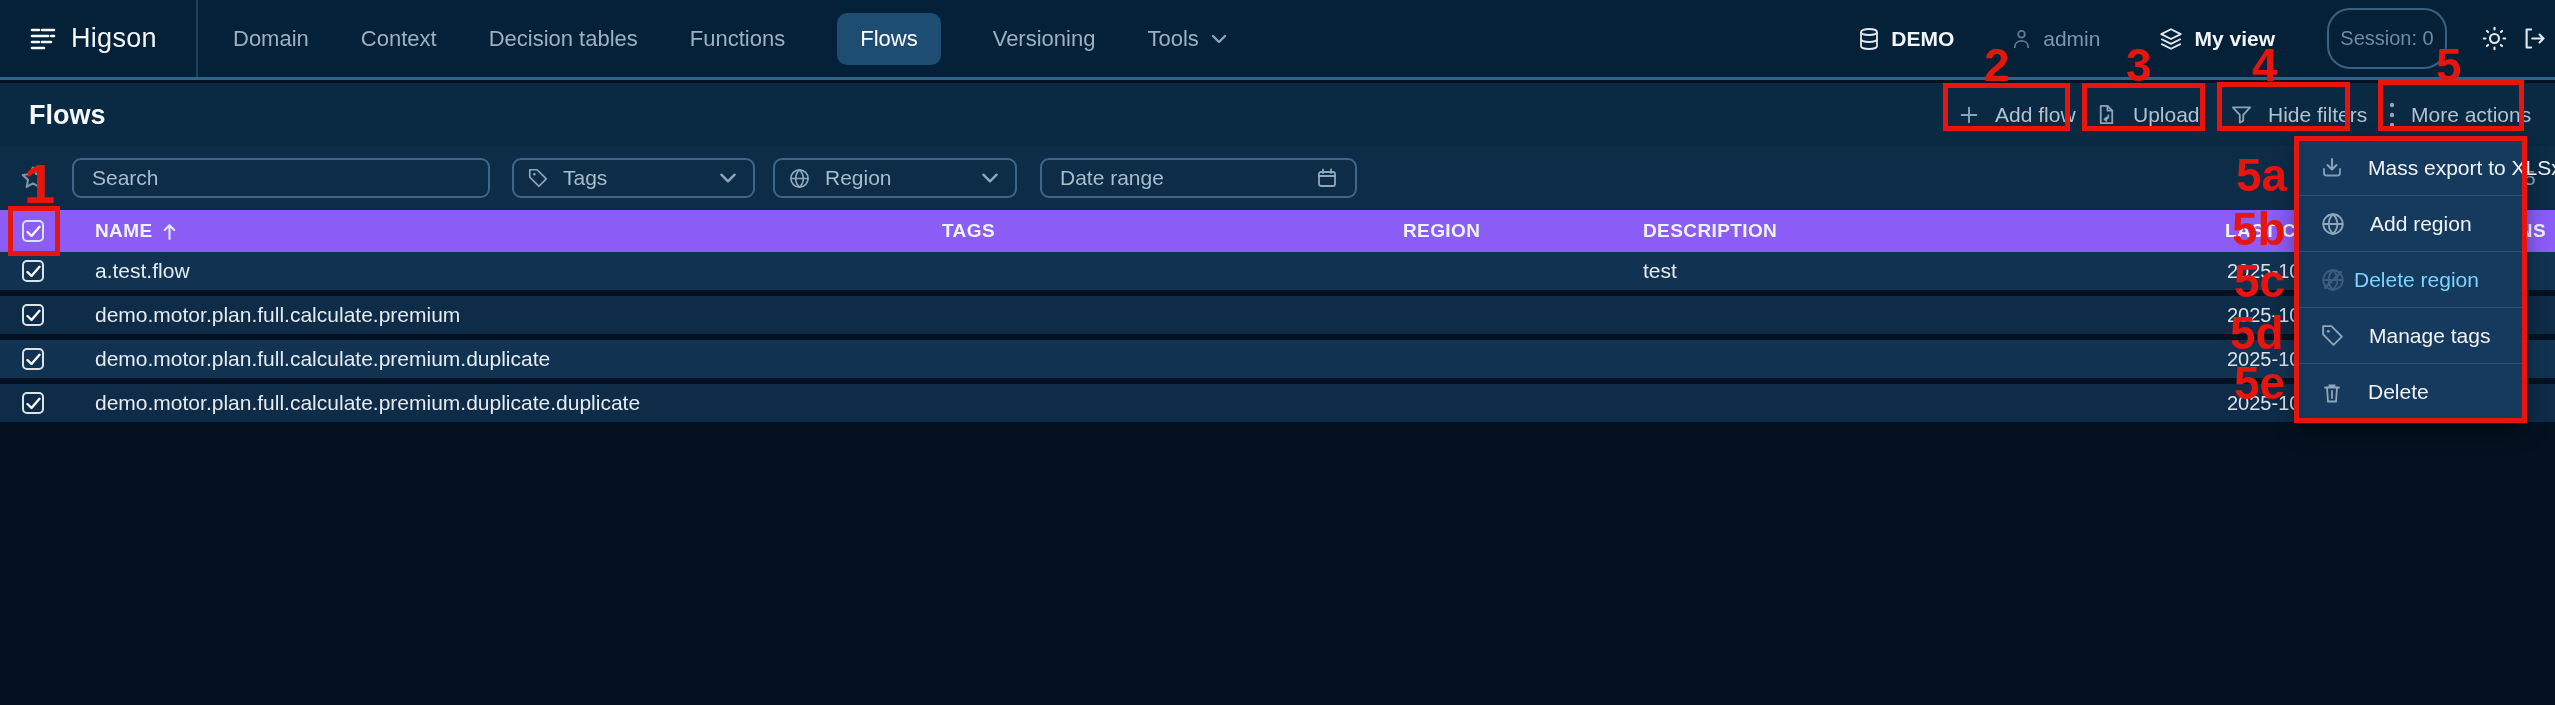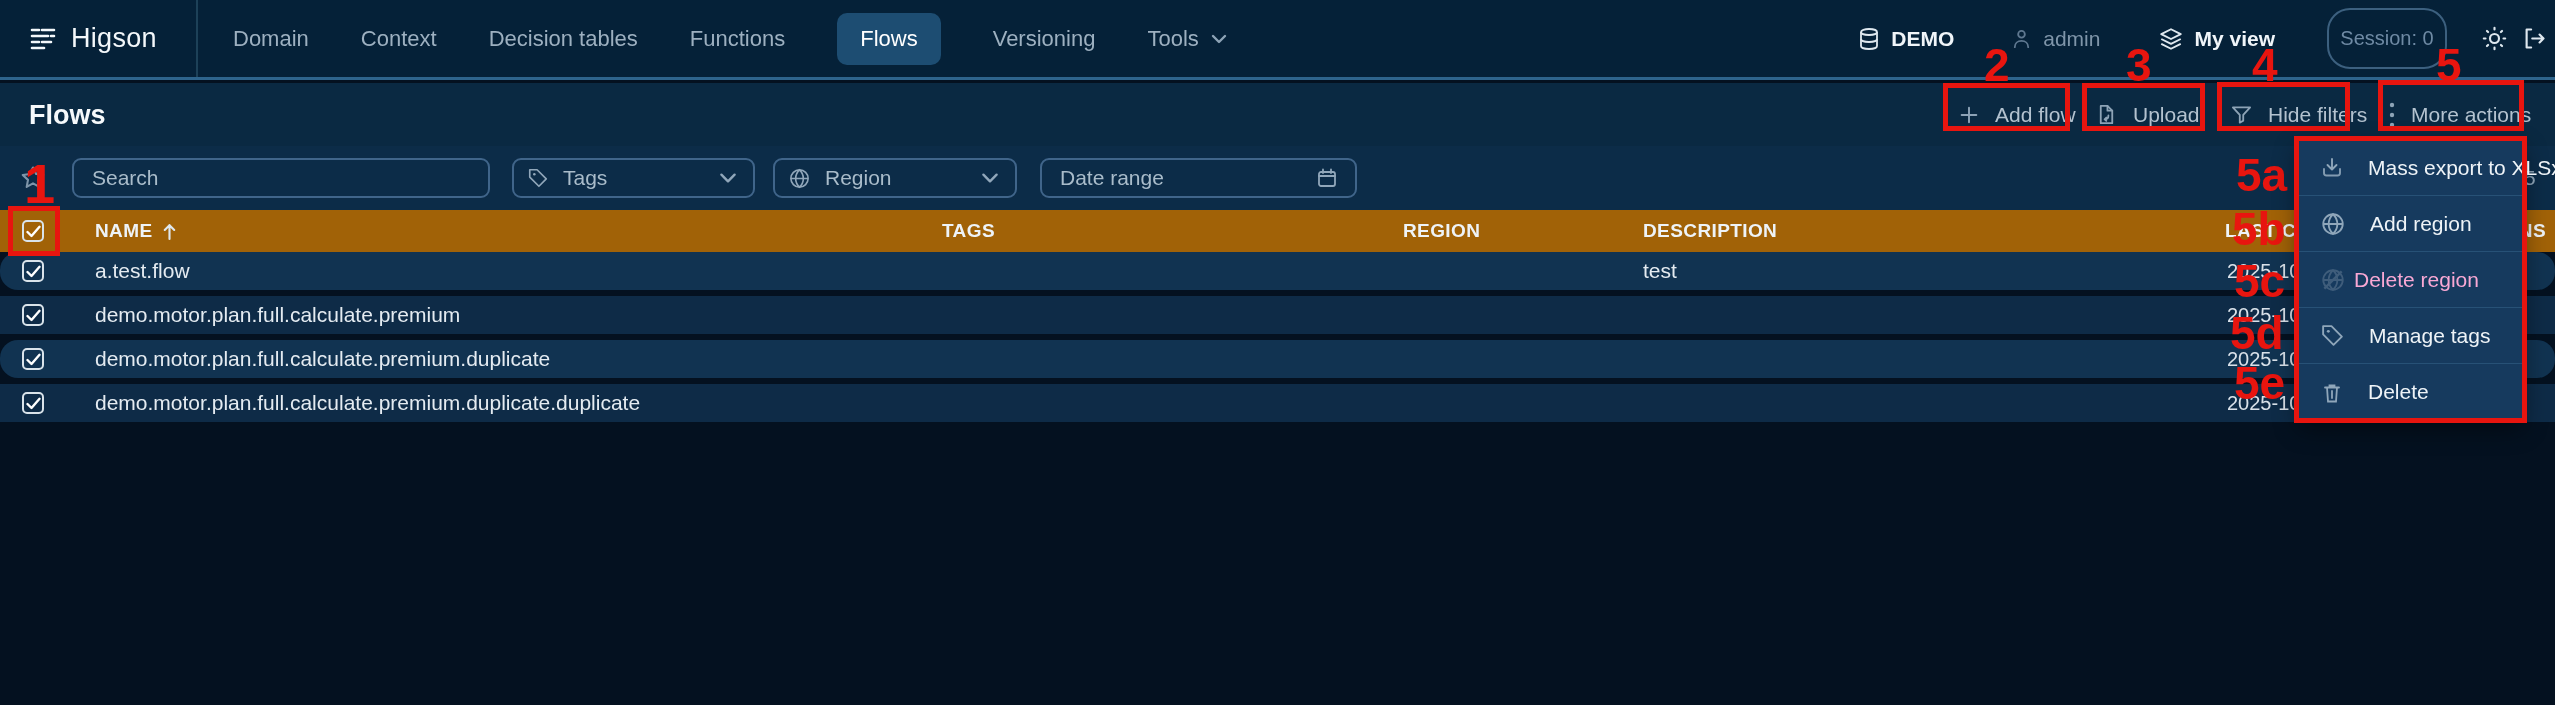--- a/index.html
+++ b/index.html
@@ -58,26 +58,26 @@
     color:#d946ef; font-family:inherit;
   }
   input.filter-input::placeholder { color:#a9bcca; opacity:1; }
   .dd-left-icon { margin:0 14px 0 13px; color:#91a7ba; }
   .dd-chevron { position:absolute; right:14px; color:#91a7ba; }
   .cal-icon { position:absolute; right:16px; color:#91a7ba; }
   .partial-count { position:absolute; left:2524px; top:50%; transform:translateY(-50%); color:#8fa5b8; font-size:21px; }
 
   
   .thead {
-    position:absolute; top:210px; left:0; width:2555px; height:42px; background:#a16207;
+    position:absolute; top:210px; left:0; width:2555px; height:42px; background:#8b5cf6;
   }
   .th { position:absolute; top:50%; transform:translateY(-50%); font-size:19px; font-weight:bold; color:#eef3f7; letter-spacing:.4px; white-space:nowrap; display:flex; align-items:center; gap:8px; }
   .rows { position:absolute; top:252px; left:0; width:2555px; }
   .trow { position:relative; width:2555px; height:38px; margin-bottom:6px; }
-  .trow.odd { background:#113351;border-radius:18px; }
+  .trow.odd { background:#113351; }
   .trow.even { background:#0e2b47; }
   .cell { position:absolute; top:50%; transform:translateY(-50%); font-size:21px; color:#e4ebf1; white-space:nowrap; }
   .cell.date { font-size:20px; color:#d9e1e9; }
   .checkbox {
     position:absolute; left:22px; top:50%; transform:translateY(-50%);
     width:22px; height:22px; border:2px solid #d9e3ea; border-radius:5px;
     display:flex; align-items:center; justify-content:center; color:#ffffff; cursor:pointer;
   }
   .row-trash { position:absolute; left:2492px; top:50%; transform:translateY(-50%); color:#7e94a8; cursor:pointer; }
 
@@ -87,21 +87,21 @@
     background:#163a5e; border-radius:4px; z-index:20;
     box-shadow:0 8px 24px rgba(0,0,0,.45);
   }
   .menu-item {
     height:56px; display:flex; align-items:center; gap:24px; padding-left:22px;
     font-size:21px; color:#eef3f7; cursor:pointer; border-bottom:1px solid #275176;
     white-space:nowrap;
   }
   .menu-item:last-child { border-bottom:none; }
   .menu-item .icon { color:#8fa6ba; }
-  .menu-item.disabled { color:#f9a8d4; cursor:default;gap:8px; }
+  .menu-item.disabled { color:#7dd3fc; cursor:default;gap:8px; }
   .menu-item.disabled .icon { color:#3f5d7b; }
 
   
   .ann { z-index:40; pointer-events:none; }
   .ann-box { position:absolute; border:5px solid #e8150f; }
   .ann-num { position:absolute; color:#e8150f; font-weight:bold; font-size:46px; line-height:1; }
   .ann-num.big { font-size:56px; }
 </style>
 </head>
 <body>

